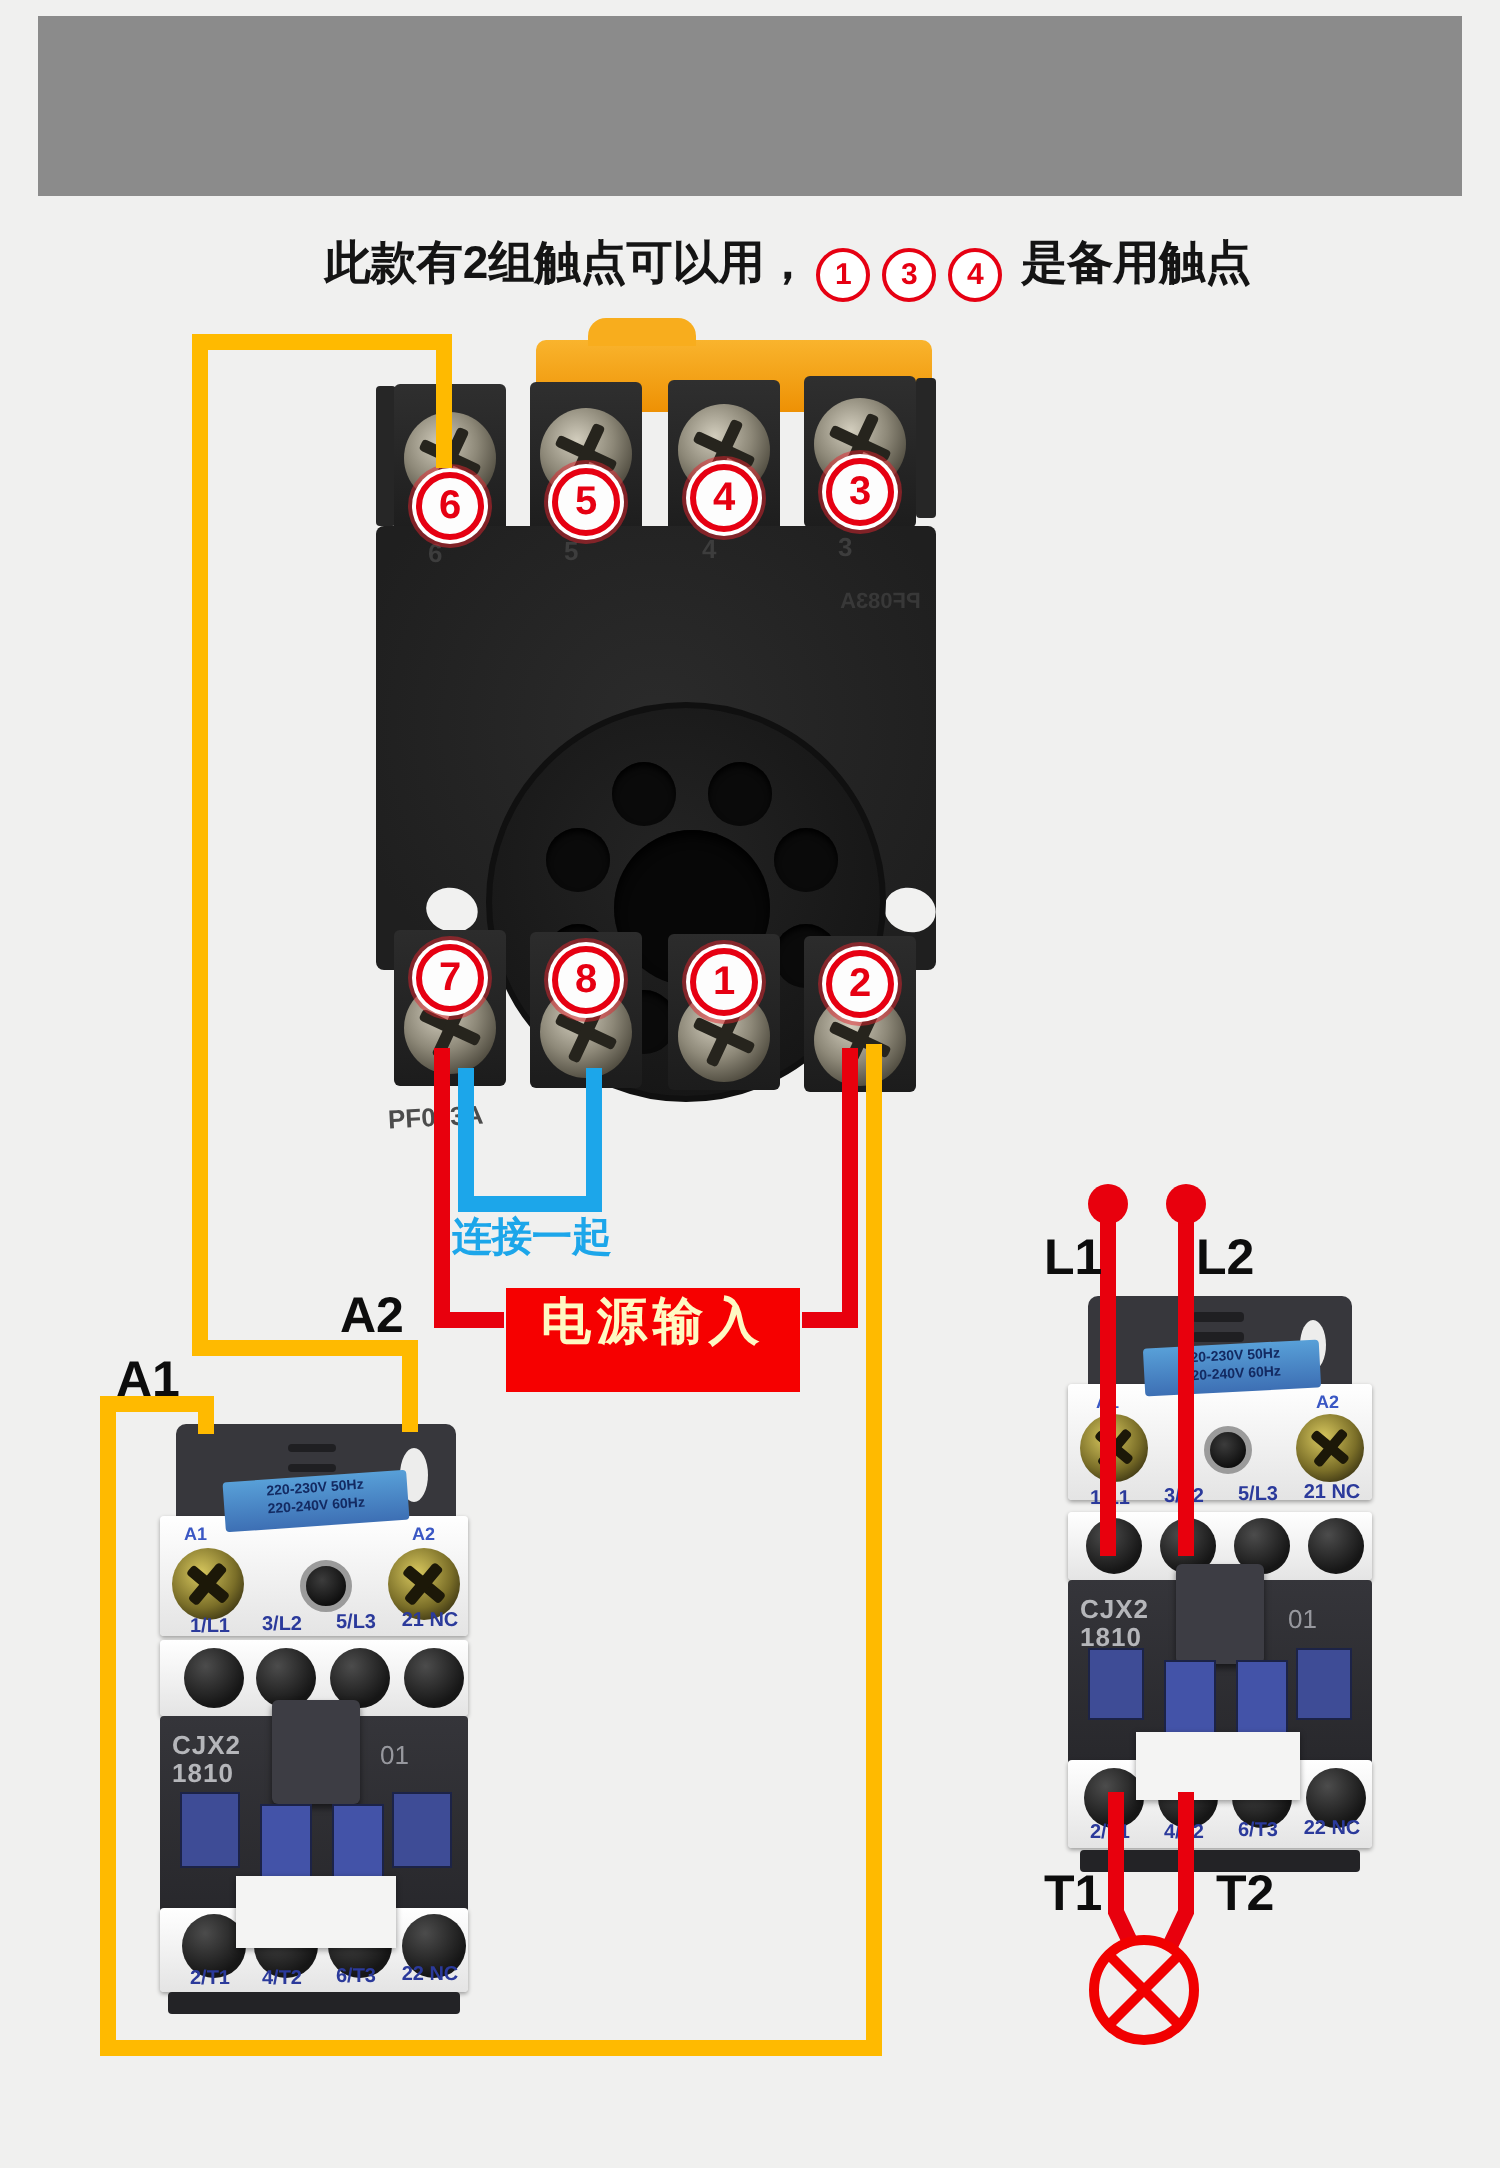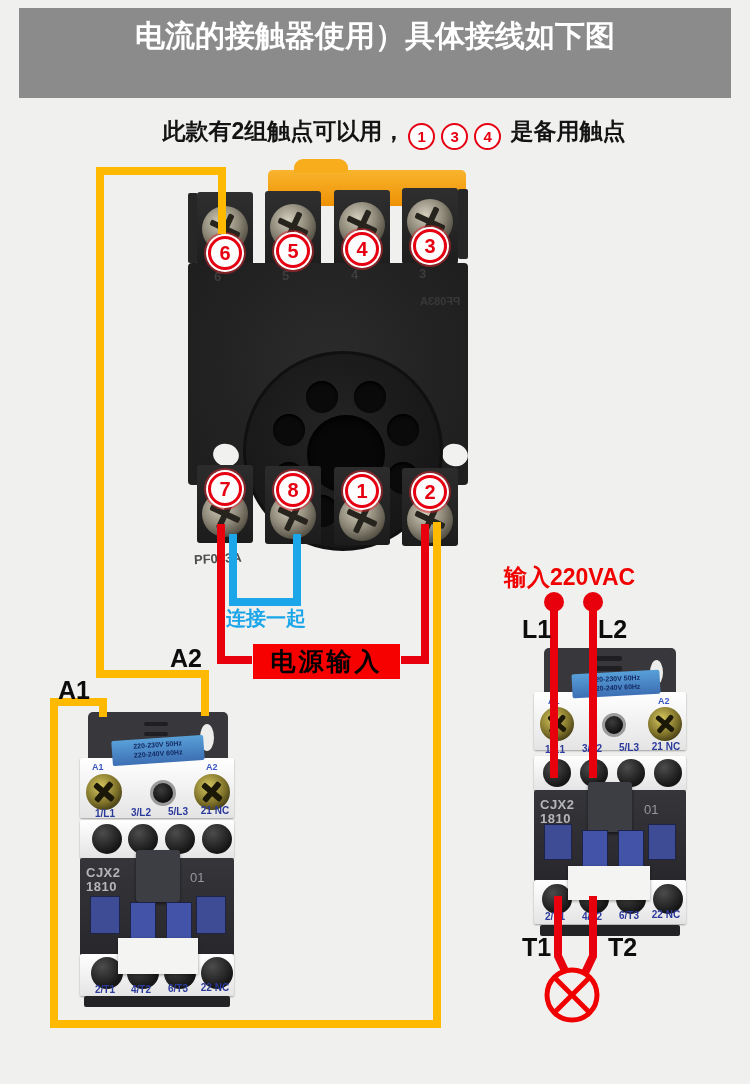--- a/index.html
+++ b/index.html
@@ -60,31 +60,30 @@
   .caux{color:#97989e;font-size:13px;font-weight:normal;}
   .ctab{background:#3d3d44;border-radius:3px;box-shadow:0 2px 3px rgba(0,0,0,.5);}
   .pad{background:#3e4c96;border:1px solid #1c2347;box-sizing:border-box;}
   .padc{background:#4353a8;}
   .wstrip{background:#f4f4f3;box-shadow:0 1px 3px rgba(0,0,0,.4);z-index:3;}
   .cdark{background:#232326;border-radius:2px;}
   
   .biglab{font-size:25px;font-weight:bold;color:#0d0d0d;z-index:6;}
   .bluelab{font-size:20px;font-weight:bold;color:#1ca6ea;z-index:6;}
   .redlab{font-weight:bold;color:#f10000;z-index:6;}
-  .powerbox{left:253px;top:644px;width:147px;height:35px;background:#f60000;color:#000000;font-size:25px;font-weight:bold;
+  .powerbox{left:253px;top:644px;width:147px;height:52px;background:#f60000;color:#fef9c3;font-size:25px;font-weight:bold;
             text-align:center;line-height:35px;letter-spacing:3px;z-index:6;}
   .wires{left:0;top:0;z-index:5;pointer-events:none;}
 </style>
 </head>
 <body>
 
 <div class="stage">
 
   <div class="abs banner">
-    <div>电流的接触器使用）具体接线如下图</div>
   </div>
 
   <div class="abs subtitle">
     <span>此款有2组触点可以用，</span><span class="snum">1</span><span class="snum">3</span><span class="snum">4</span> <span>是备用触点</span>
   </div>
 
   <div class="abs socket">
     <div class="abs clip"></div>
     <div class="abs post" style="left:0;top:8px"></div>
     <div class="abs post" style="left:270px;top:4px"></div>
@@ -280,19 +279,18 @@
       <circle cx="572" cy="995" r="25"></circle>
       <line x1="554" y1="977" x2="590" y2="1013"></line>
       <line x1="590" y1="977" x2="554" y2="1013"></line>
     </g>
   </svg>
 
   <div class="abs biglab" style="left:58px;top:676px">A1</div>
   <div class="abs biglab" style="left:170px;top:644px">A2</div>
   <div class="abs bluelab" style="left:226px;top:605px">连接一起</div>
   <div class="abs powerbox">电源输入</div>
-  <div class="abs redlab" style="left:504px;top:562px;font-size:23px">输入220VAC</div>
   <div class="abs biglab" style="left:522px;top:615px">L1</div>
   <div class="abs biglab" style="left:598px;top:615px">L2</div>
   <div class="abs biglab" style="left:522px;top:933px">T1</div>
   <div class="abs biglab" style="left:608px;top:933px">T2</div>
 
 </div>
 
 </body></html>

